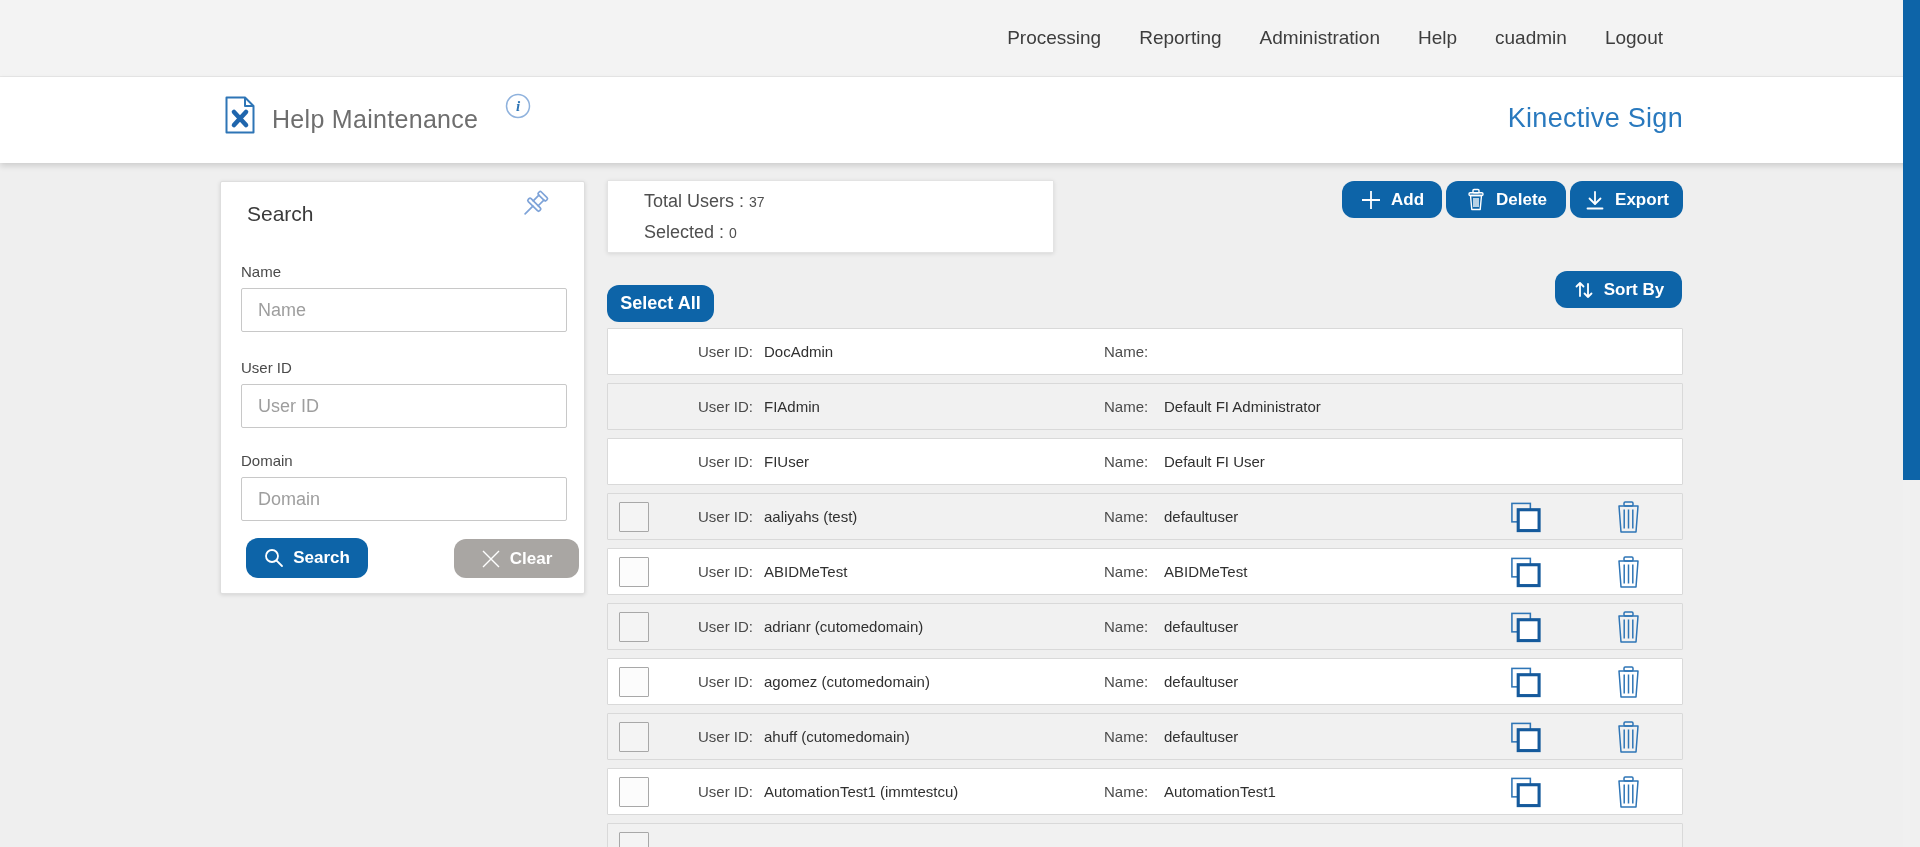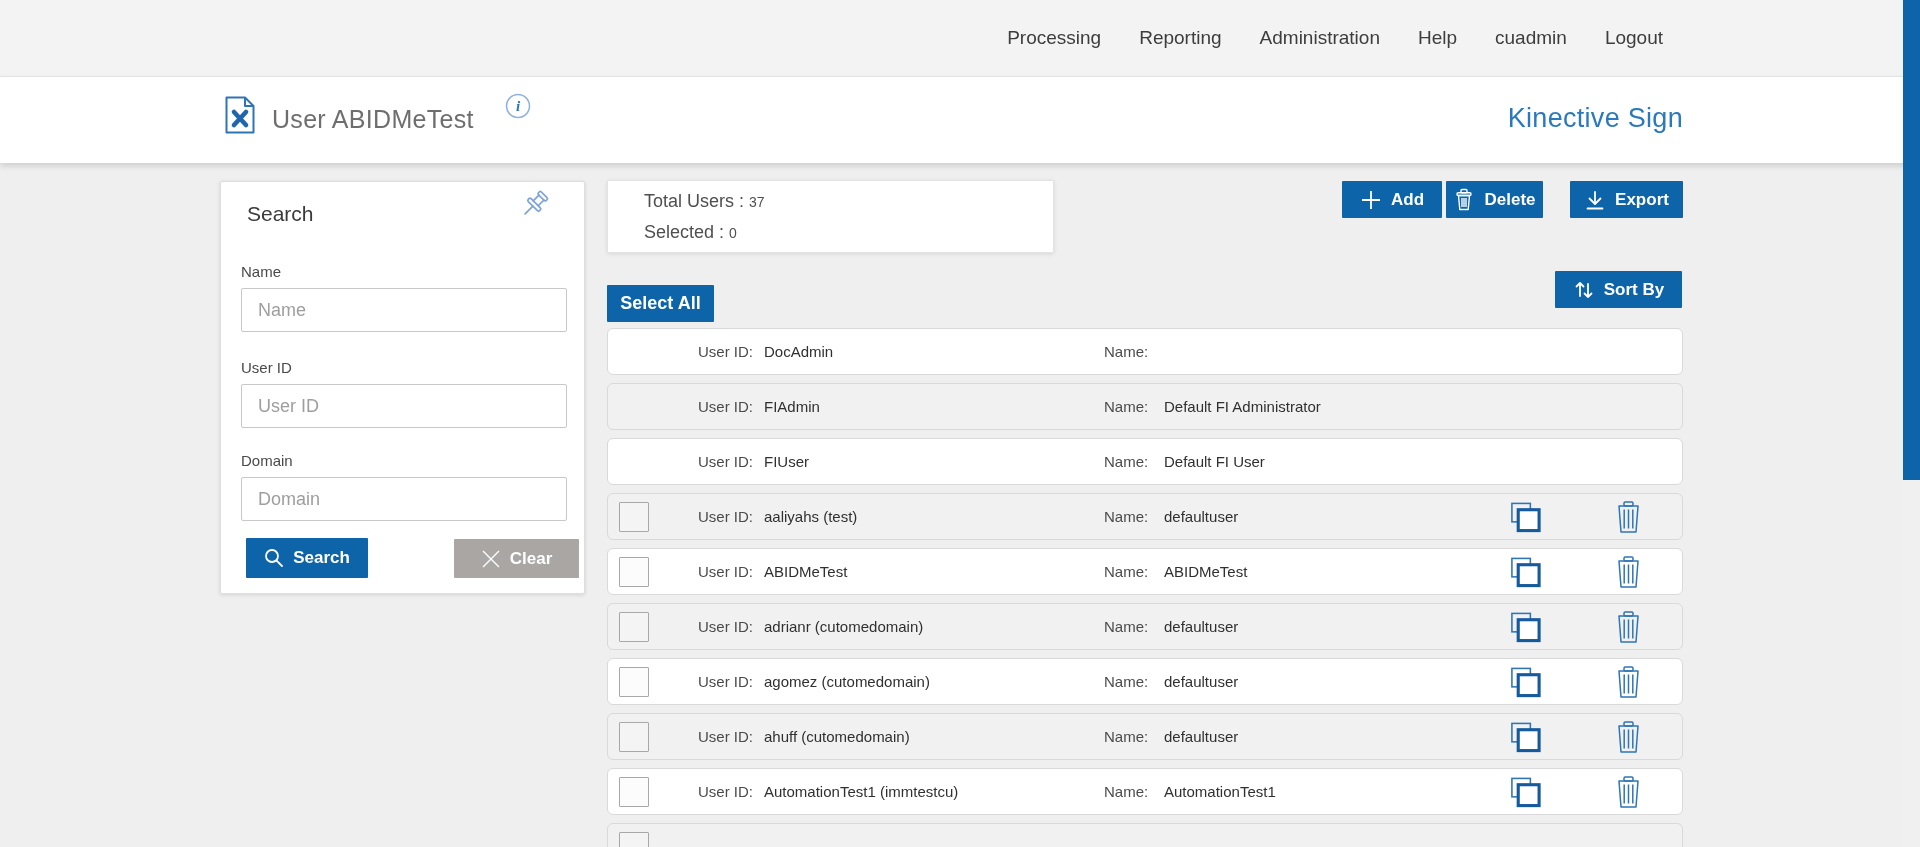--- a/index.html
+++ b/index.html
@@ -33,44 +33,44 @@
                  border:1px solid #c8c8c8; border-radius:2px; background:#fff;
                  font-family:"Liberation Sans", sans-serif;
                  font-size:18px; color:#333; padding:0 16px; outline:none; }
   .field-input::placeholder { color:#9e9e9e; opacity:1; }
   .lbl-name   { top:81px; }  .inp-name   { top:106px; }
   .lbl-userid { top:177px; } .inp-userid { top:202px; }
   .lbl-domain { top:270px; } .inp-domain { top:295px; }
 
   .btn { display:flex; align-items:center; justify-content:center; gap:9px;
          color:#fff; font-size:17px; font-weight:bold; border:none; cursor:pointer;
-         background:#0d64a8; border-radius:1px; font-family:"Liberation Sans", sans-serif; }
+         background:#0d64a8; border-radius:12px; font-family:"Liberation Sans", sans-serif; }
   .btn svg { flex:0 0 auto; }
   .btn-search { position:absolute; left:25px;  top:356px; width:122px; height:40px; }
   .btn-clear  { position:absolute; left:233px; top:357px; width:125px; height:39px; background:#a9a6a3; }
 
   
   .summary-card { position:absolute; left:607px; top:180px; width:447px; height:73px;
                   background:#fff; border:1px solid #e3e3e3; border-radius:1px;
                   box-shadow:0 1px 4px rgba(0,0,0,0.10); }
   .summary-line { position:absolute; left:36px; font-size:18px; color:#4f4f4f; }
   .summary-line .num { font-size:14px; color:#4f4f4f;margin-top:18px; }
   .sum-total { top:10px; } .sum-selected { top:41px; }
 
   
   .btn-add    { position:absolute; left:1342px; top:181px; width:100px; height:37px; }
-  .btn-delete { position:absolute; left:1446px; top:181px; width:97px; height:37px; }
+  .btn-delete { position:absolute; left:1446px; top:181px; width:120px; height:37px; }
   .btn-export { position:absolute; left:1570px; top:181px; width:113px; height:37px; }
   .btn-selectall { position:absolute; left:607px; top:273px; width:107px; height:37px; font-size:18px;margin-top:12px; }
   .btn-sortby { position:absolute; left:1555px; top:271px; width:127px; height:37px; }
 
   
   .rows { position:absolute; left:607px; top:328px; width:1076px; }
   .row { position:relative; width:1076px; height:47px; margin-bottom:8px;
-         background:#fff; border:1px solid #d9d9d9; border-radius:6px; cursor:pointer; }
+         background:#fff; border:1px solid #d9d9d9; border-radius:1px; cursor:pointer; }
   .row.alt { background:#f1f1f1; }
   .row .cb { position:absolute; left:11px; top:8px; width:30px; height:30px;
              background:#fcfcfc; border:1px solid #a8a8a8; border-radius:1px; cursor:pointer; }
   .row.alt .cb { background:#f4f4f4; }
   .row span { position:absolute; top:0; height:45px; line-height:45px; font-size:15px; white-space:nowrap; }
   .row .uid-l  { left:90px;  color:#4b4b4b; }
   .row .uid-v  { left:156px; color:#303030; }
   .row .name-l { left:496px; color:#4b4b4b; }
   .row .name-v { left:556px; color:#303030; }
   .row .ic { position:absolute; top:50%; transform:translateY(-50%); height:auto; line-height:0; cursor:pointer; }
@@ -96,21 +96,21 @@
   </div>
 
   <div class="header">
     <span class="doc-icon">
       <svg width="30" height="38" viewBox="0 0 30 38">
         <path d="M1.5 1.5 H20 L28.5 10 V36.5 H1.5 Z" fill="#ffffff" stroke="#2e75b6" stroke-width="2" stroke-linejoin="round"></path>
         <path d="M20 1.5 V10 H28.5" fill="none" stroke="#2e75b6" stroke-width="2" stroke-linejoin="round"></path>
         <path d="M9 16 L21 29 M21 16 L9 29" fill="none" stroke="#1f66ad" stroke-width="4.6" stroke-linecap="round"></path>
       </svg>
     </span>
-    <span class="page-title">User ABIDMeTest</span>
+    <span class="page-title">Help Maintenance</span>
     <span class="info-icon">
       <svg width="26" height="26" viewBox="0 0 26 26">
         <circle cx="13" cy="13" r="11.5" fill="none" stroke="#8fb2dd" stroke-width="1.5"></circle>
         <text x="13" y="18" text-anchor="middle" font-family="Liberation Serif, serif" font-style="italic" font-weight="bold" font-size="15" fill="#2e75b6">i</text>
       </svg>
     </span>
     <span class="brand">Kinective Sign</span>
   </div>
 
   <div class="search-card">

